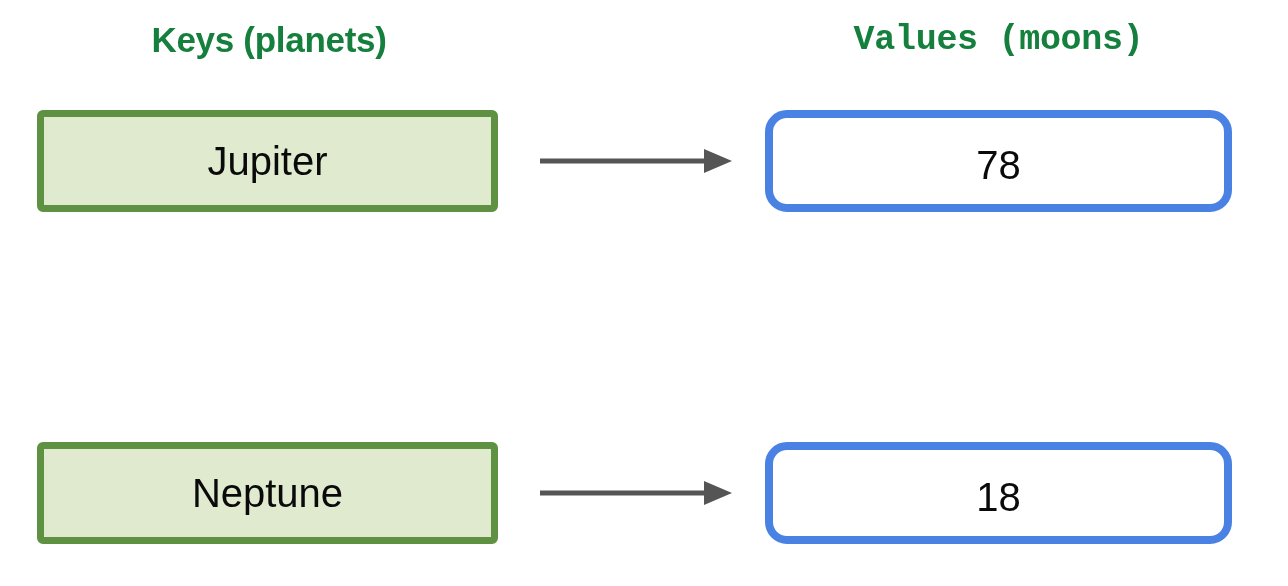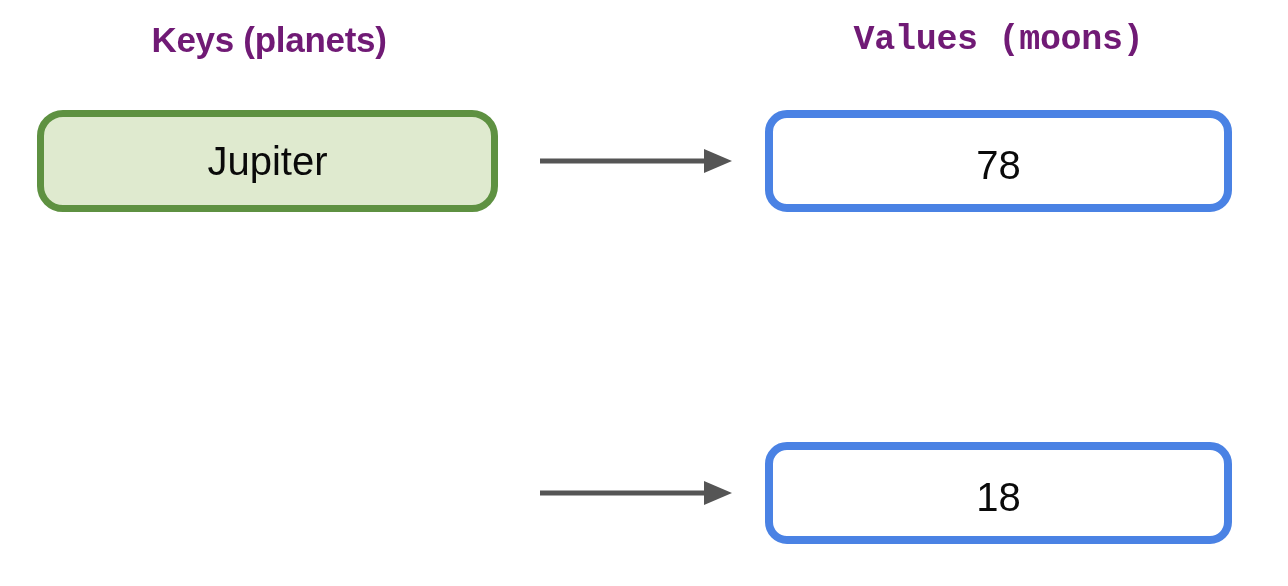--- a/index.html
+++ b/index.html
@@ -20,21 +20,21 @@
     position: relative;
     width: 1288px;
     height: 586px;
   }
 
   
   .column-header {
     position: absolute;
     font-size: 35px;
     font-weight: bold;
-    color: #701a75;
+    color: #15803d;
     letter-spacing: -0.3px;
     text-align: center;
     white-space: nowrap;
   }
   .header-keys {
     left: 40px;
     top: 20px;
     width: 458px;
   }
   .header-values {
@@ -58,21 +58,21 @@
   
   .key-box {
     position: absolute;
     left: 37px;
     top: 0;
     width: 461px;
     height: 102px;
     box-sizing: border-box;
     background: #dfeacf;
     border: 7px solid #5e9141;
-    border-radius: 26px;
+    border-radius: 6px;
     display: flex;
     align-items: center;
     justify-content: center;
   }
   .key-label {
     font-size: 40px;
     font-weight: normal;
     color: #0a0a0a;
     line-height: 1;
     white-space: nowrap;
@@ -128,20 +128,23 @@
       <line x1="2" y1="18" x2="168" y2="18" stroke="#555555" stroke-width="5"></line>
       <polygon points="166,6 194,18 166,30" fill="#555555"></polygon>
     </svg>
     <div class="value-box">
       <span class="value-label">78</span>
     </div>
   </div>
 
 
   <div class="row row-2">
+    <div class="key-box">
+      <span class="key-label">Neptune</span>
+    </div>
     <svg class="arrow" viewBox="0 0 196 36">
       <line x1="2" y1="18" x2="168" y2="18" stroke="#555555" stroke-width="5"></line>
       <polygon points="166,6 194,18 166,30" fill="#555555"></polygon>
     </svg>
     <div class="value-box">
       <span class="value-label">18</span>
     </div>
   </div>
 
 </div>

